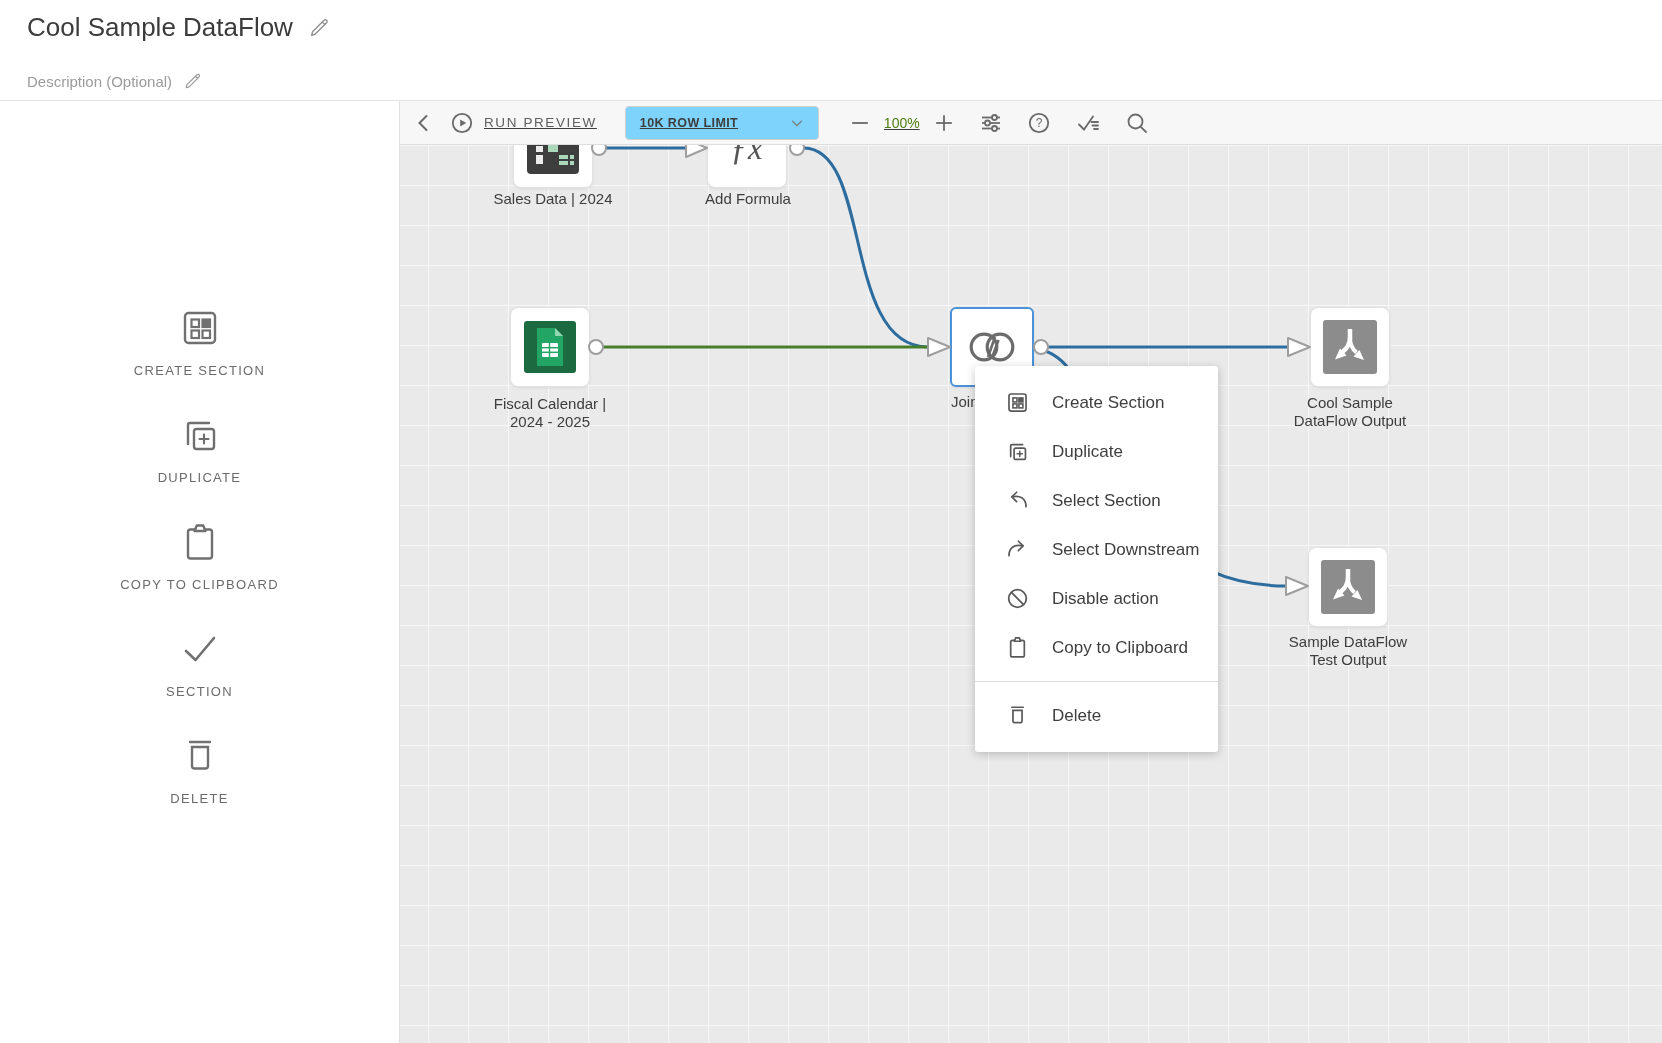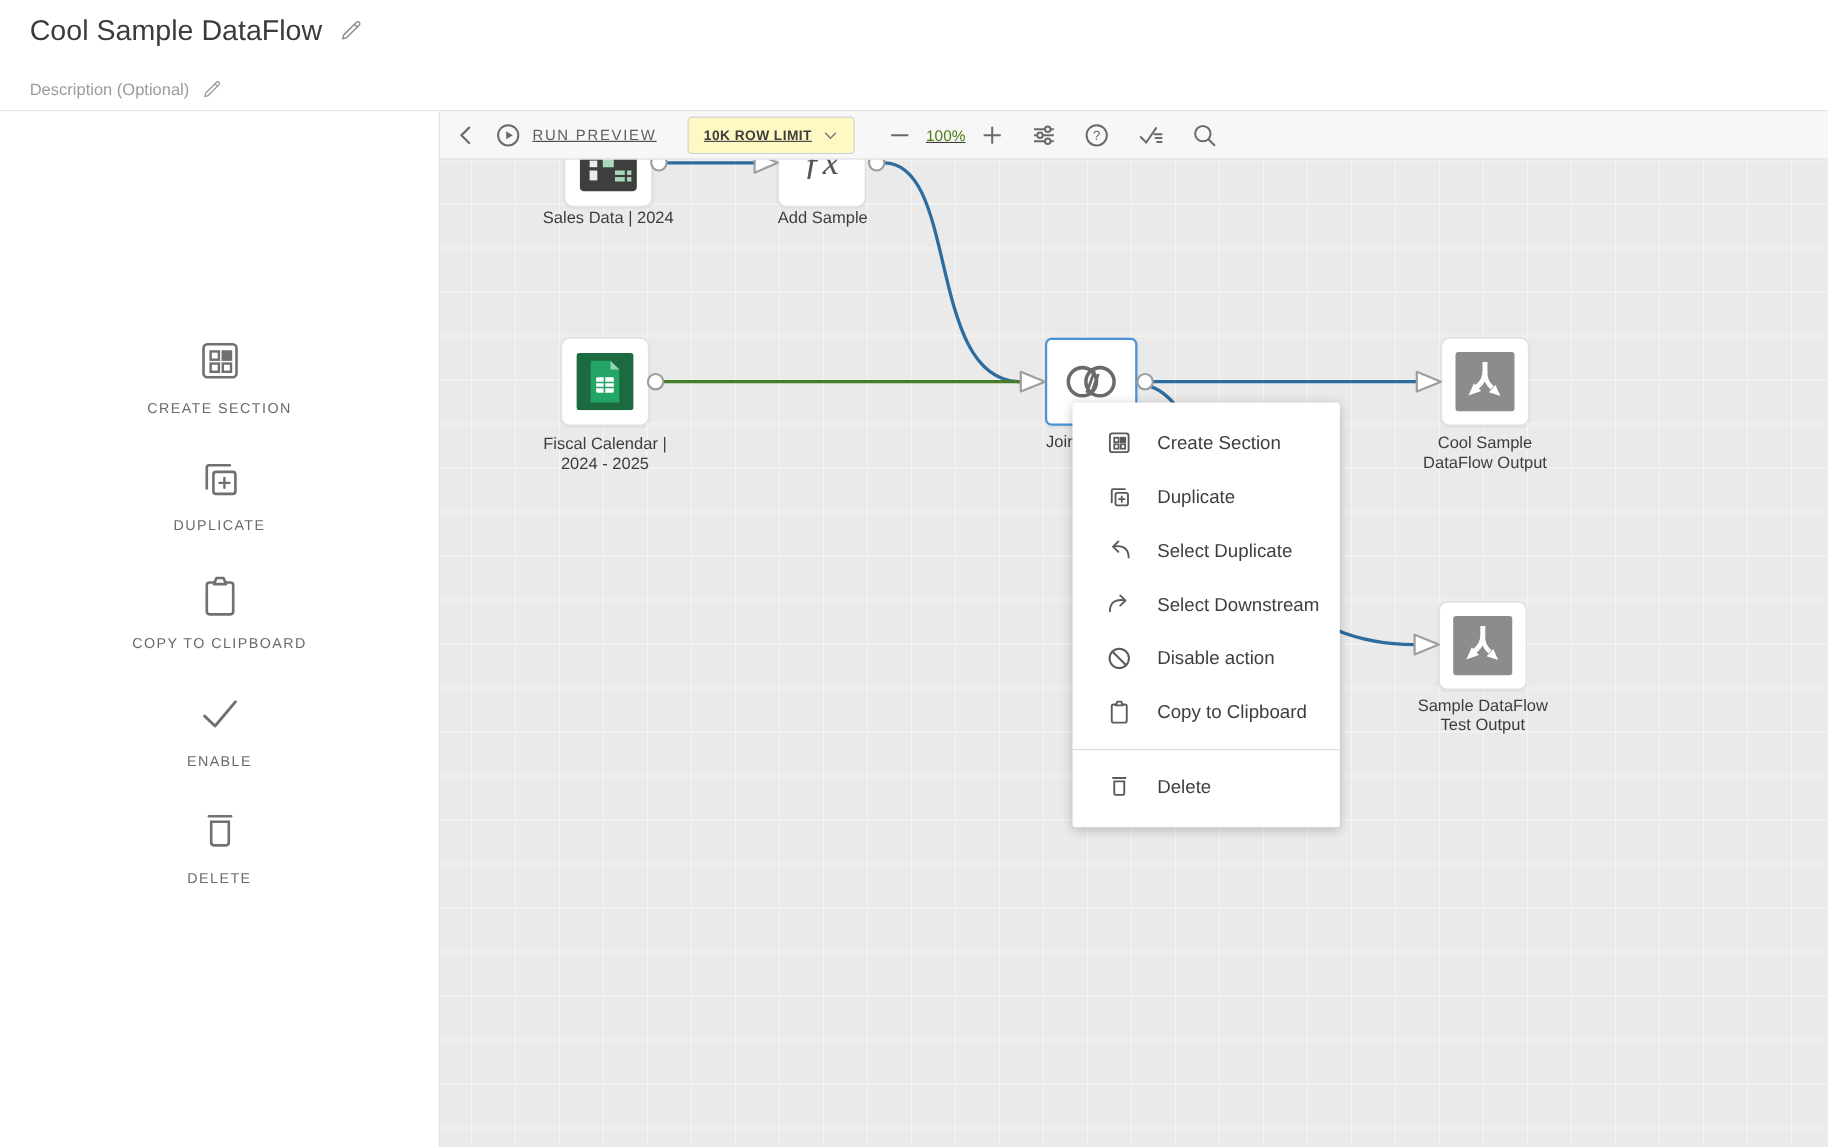--- a/index.html
+++ b/index.html
@@ -26,21 +26,21 @@
   .sidebar-item{height:107px;display:flex;flex-direction:column;align-items:center;justify-content:flex-start;
     cursor:pointer;background:none;border:none;padding-top:2px;}
   .sidebar-item .lbl{margin-top:13px;font-size:13px;letter-spacing:1.3px;color:#6b6b6b;}
 
   
   .toolbar{position:absolute;left:400px;top:101px;width:1262px;height:44px;background:#f7f7f7;
     border-bottom:1px solid #dedede;z-index:5;display:flex;align-items:center;padding-left:12px;box-sizing:border-box;text-decoration:underline;}
   .tb-btn{background:none;border:none;padding:0;cursor:pointer;display:flex;align-items:center;}
   .run-preview{margin-left:14px;display:flex;align-items:center;gap:10px;}
   .run-preview .txt{font-size:13.5px;letter-spacing:1.6px;color:#5e5e5e;font-weight:500;}
-  .row-limit{margin-left:28px;height:34px;width:152px;background:#fef9c3;border:1px solid #cfcfcf;border-radius:4px;
+  .row-limit{margin-left:28px;height:34px;width:194px;background:#7dd3fc;border:1px solid #cfcfcf;border-radius:4px;
     display:flex;align-items:center;justify-content:space-between;padding:0 12px 0 14px;cursor:pointer;box-sizing:border-box;}
   .row-limit .txt{font-size:12.5px;font-weight:700;letter-spacing:.4px;color:#3d3d3d;}
   .zoom-group{margin-left:30px;display:flex;align-items:center;}
   .zoom-level{font-size:14px;color:#4d7c0f;margin:0 13px;}
   .tb-gap{margin-left:24px;}
 
   
   .canvas{position:absolute;left:400px;top:145px;width:1262px;height:898px;
     background-color:#eaeaea;
     background-image:linear-gradient(rgba(255,255,255,.55) 1px, transparent 1px),
@@ -124,21 +124,21 @@
           </svg>
         </span>
         <span class="lbl">COPY TO CLIPBOARD</span>
       </button>
       <button class="sidebar-item">
         <span>
           <svg width="44" height="44" viewBox="0 0 44 44" fill="none" stroke="#707070" stroke-width="2.6" stroke-linecap="round" stroke-linejoin="round">
             <polyline points="8,24 17.5,33 36,11"></polyline>
           </svg>
         </span>
-        <span class="lbl">ENABLE</span>
+        <span class="lbl">SECTION</span>
       </button>
       <button class="sidebar-item">
         <span>
           <svg width="44" height="44" viewBox="0 0 44 44" fill="none" stroke="#707070" stroke-width="2.4" stroke-linecap="round">
             <line x1="12" y1="8" x2="32" y2="8"></line>
             <path d="M14 13 h16 v19 a2.5 2.5 0 0 1 -2.5 2.5 h-11 a2.5 2.5 0 0 1 -2.5 -2.5 z"></path>
           </svg>
         </span>
         <span class="lbl">DELETE</span>
       </button>
@@ -159,21 +159,21 @@
         <rect x="43" y="33" width="4" height="4" fill="#a9d9ba"></rect>
         <rect x="43" y="39" width="4" height="4" fill="#a9d9ba"></rect>
       </svg>
     </span>
   </div>
   <div class="node-label" style="left:478px;top:190px;width:150px;text-align:center;">Sales Data | 2024</div>
 
   <div class="node" style="left:707px;top:108px;">
     <span class="fx">ƒx</span>
   </div>
-  <div class="node-label" style="left:673px;top:190px;width:150px;">Add Sample</div>
+  <div class="node-label" style="left:673px;top:190px;width:150px;">Add Formula</div>
 
   <div class="node" style="left:510px;top:307px;">
     <span>
       <svg width="52" height="52" viewBox="0 0 52 52">
         <rect width="52" height="52" rx="3" fill="#1c6a40"></rect>
         <path d="M13 7 H31 L39 15 V45 H13 Z" fill="#23a566"></path>
         <path d="M31 7 L39 15 H31 Z" fill="#92d6b1"></path>
         <rect x="18" y="22" width="16" height="14" rx="1" fill="#ffffff"></rect>
         <line x1="18" y1="26.7" x2="34" y2="26.7" stroke="#23a566" stroke-width="1.5"></line>
         <line x1="18" y1="31.3" x2="34" y2="31.3" stroke="#23a566" stroke-width="1.5"></line>
@@ -358,21 +358,21 @@
       </span>
       <span class="lbl">Duplicate</span>
     </button>
     <button class="ctx-item">
       <span>
         <svg width="25" height="25" viewBox="0 0 44 44" fill="none" stroke="#5a5a5a" stroke-width="3" stroke-linecap="round" stroke-linejoin="round">
           <path d="M37 33 C37 18 27 13 13 15.5"></path>
           <polyline points="20.5,7.5 12,15.8 20.5,24"></polyline>
         </svg>
       </span>
-      <span class="lbl">Select Duplicate</span>
+      <span class="lbl">Select Section</span>
     </button>
     <button class="ctx-item">
       <span>
         <svg width="25" height="25" viewBox="0 0 44 44" fill="none" stroke="#5a5a5a" stroke-width="3" stroke-linecap="round" stroke-linejoin="round">
           <path d="M7 33 C7 18 17 13 31 15.5"></path>
           <polyline points="23.5,7.5 32,15.8 23.5,24"></polyline>
         </svg>
       </span>
       <span class="lbl">Select Downstream</span>
     </button>

